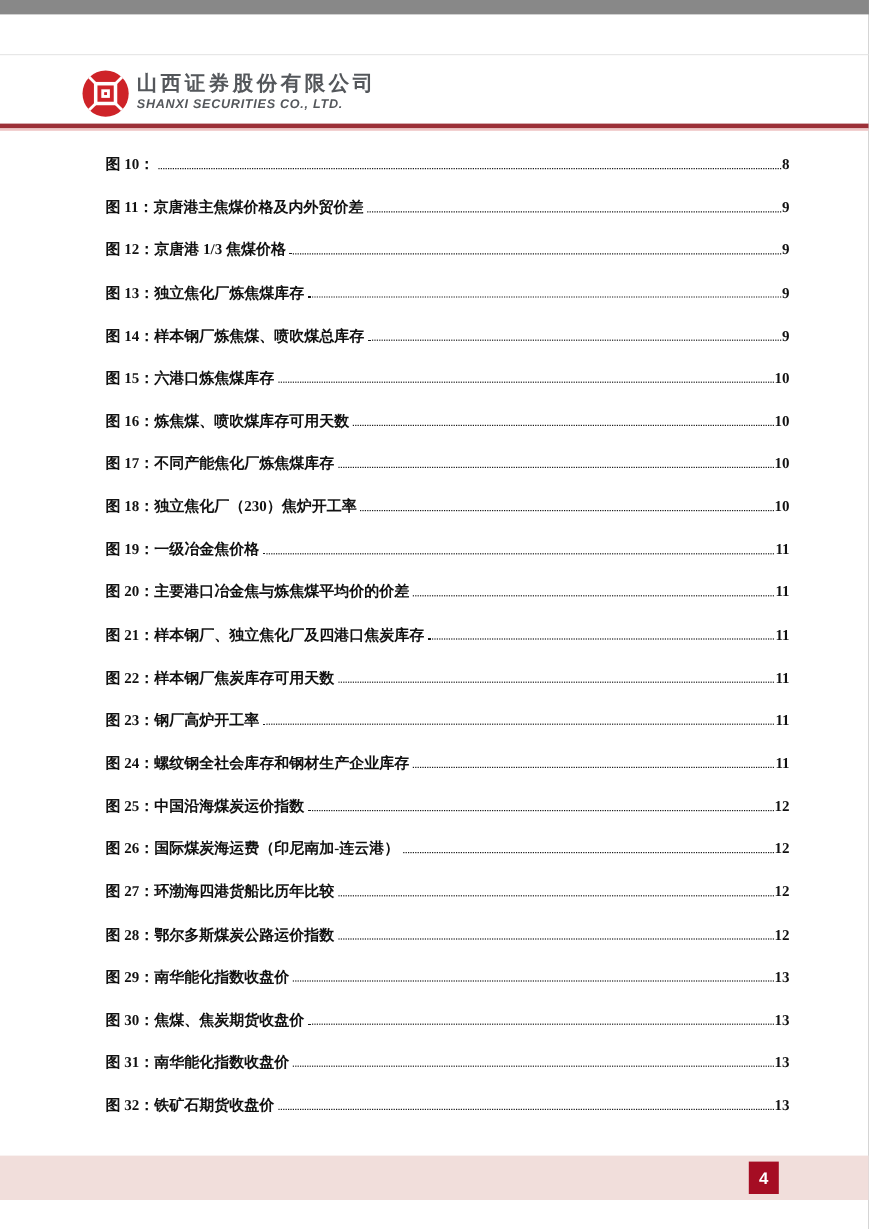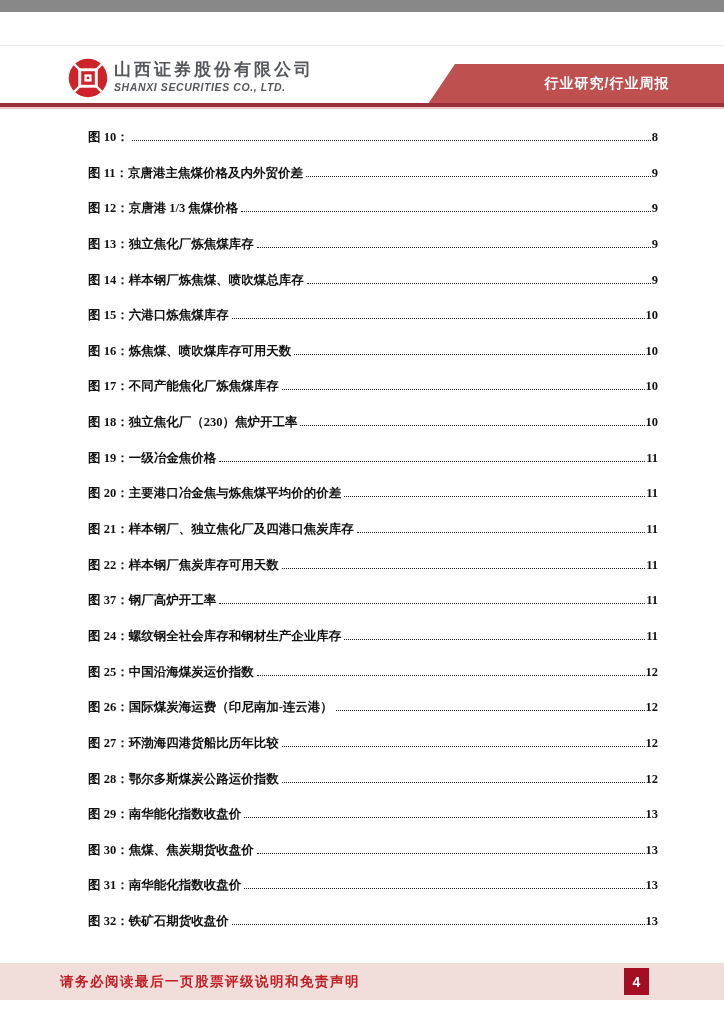--- a/index.html
+++ b/index.html
@@ -101,23 +101,20 @@
       <line x1="39" y1="9" x2="32" y2="16" stroke="#ffffff" stroke-width="2.6"></line>
       <line x1="9" y1="39" x2="16" y2="32" stroke="#ffffff" stroke-width="2.6"></line>
       <line x1="39" y1="39" x2="32" y2="32" stroke="#ffffff" stroke-width="2.6"></line>
     </svg>
 
     <div class="company">
       <div class="company-cn">山西证券股份有限公司</div>
       <div class="company-en">SHANXI SECURITIES CO., LTD.</div>
     </div>
 
-    <div class="banner">
-      <span class="banner-label">行业研究/行业周报</span>
-    </div>
 
     <div class="rule-dark"></div>
     <div class="rule-light"></div>
   </div>
 
   <div class="toc">
 
       <div class="toc-row">
         <span class="toc-label">图 10：</span>
         <span class="toc-dots"></span>
@@ -202,21 +199,21 @@
       </div>
 
       <div class="toc-row">
         <span class="toc-label">图 22：</span>
         <span class="toc-title">样本钢厂焦炭库存可用天数</span>
         <span class="toc-dots"></span>
         <span class="toc-page">11</span>
       </div>
 
       <div class="toc-row">
-        <span class="toc-label">图 37：</span>
+        <span class="toc-label">图 23：</span>
         <span class="toc-title">钢厂高炉开工率</span>
         <span class="toc-dots"></span>
         <span class="toc-page">11</span>
       </div>
 
       <div class="toc-row">
         <span class="toc-label">图 24：</span>
         <span class="toc-title">螺纹钢全社会库存和钢材生产企业库存</span>
         <span class="toc-dots"></span>
         <span class="toc-page">11</span>
@@ -273,17 +270,16 @@
 
       <div class="toc-row">
         <span class="toc-label">图 32：</span>
         <span class="toc-title">铁矿石期货收盘价</span>
         <span class="toc-dots"></span>
         <span class="toc-page">13</span>
       </div>
     </div>
 
   <div class="footer-band">
-    <div class="footer-disclaimer">请务必阅读最后一页股票评级说明和免责声明</div>
     <div class="footer-pagebox">4</div>
   </div>
 
 </div>
 
 </body></html>

